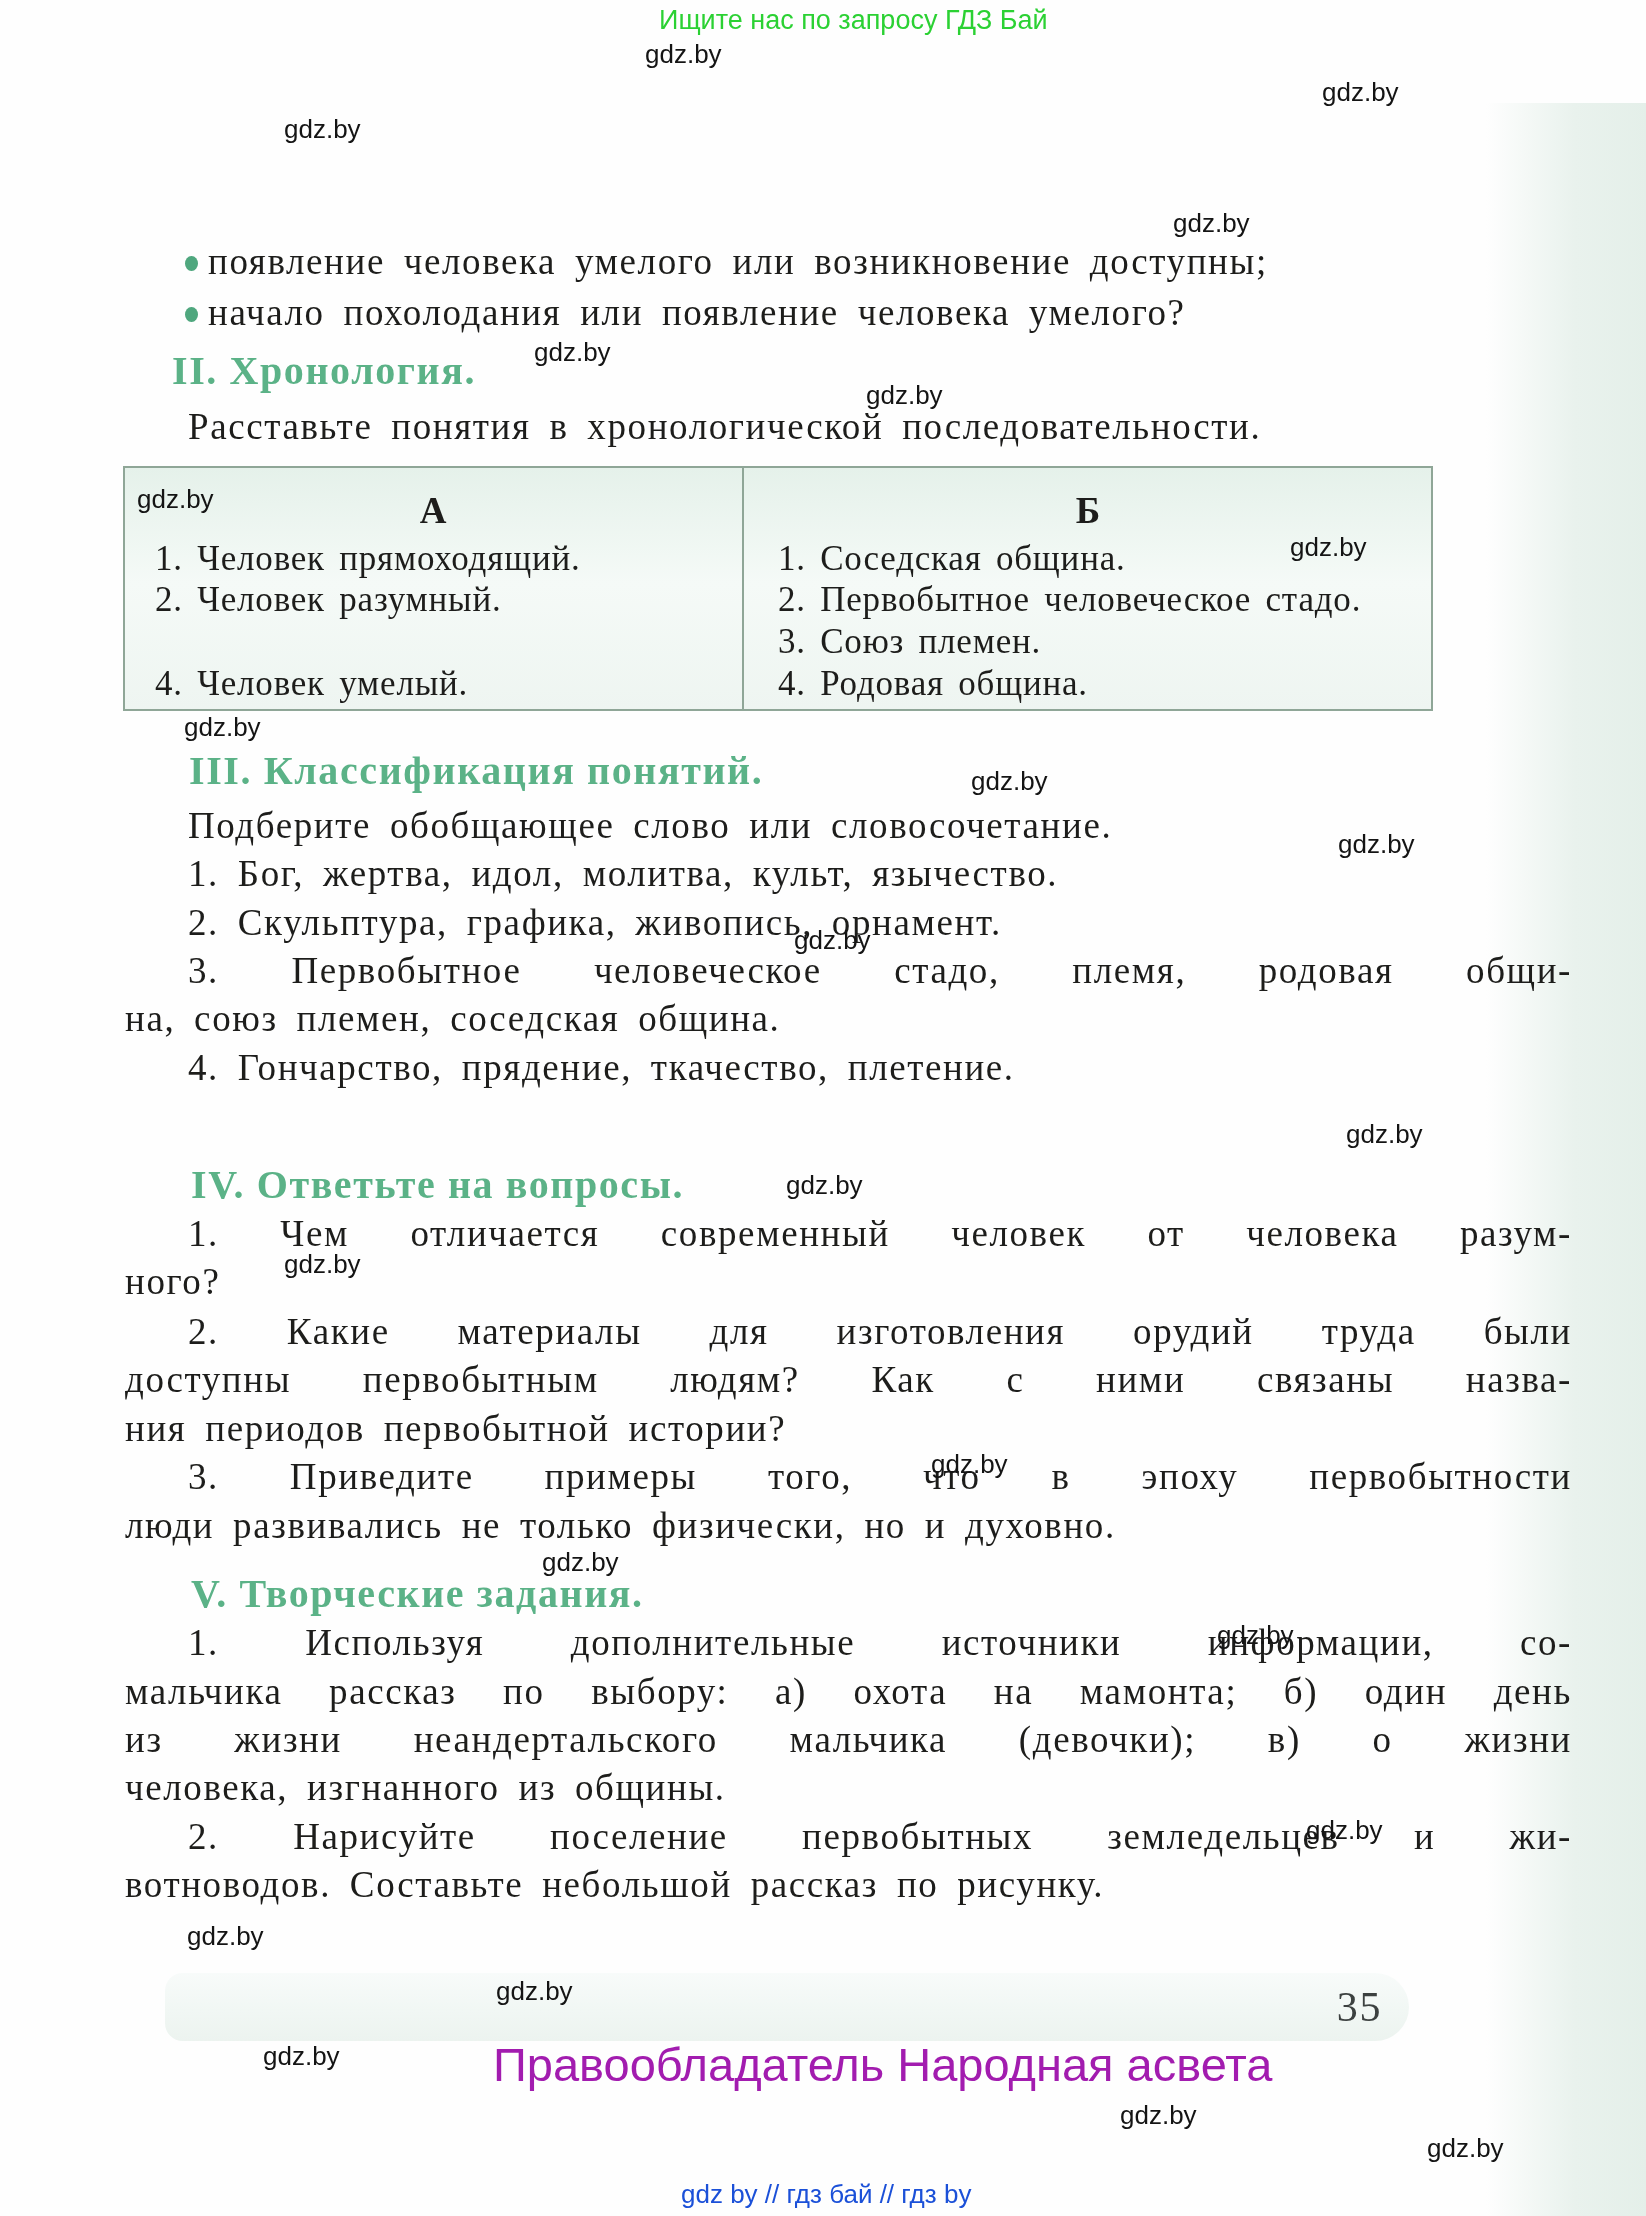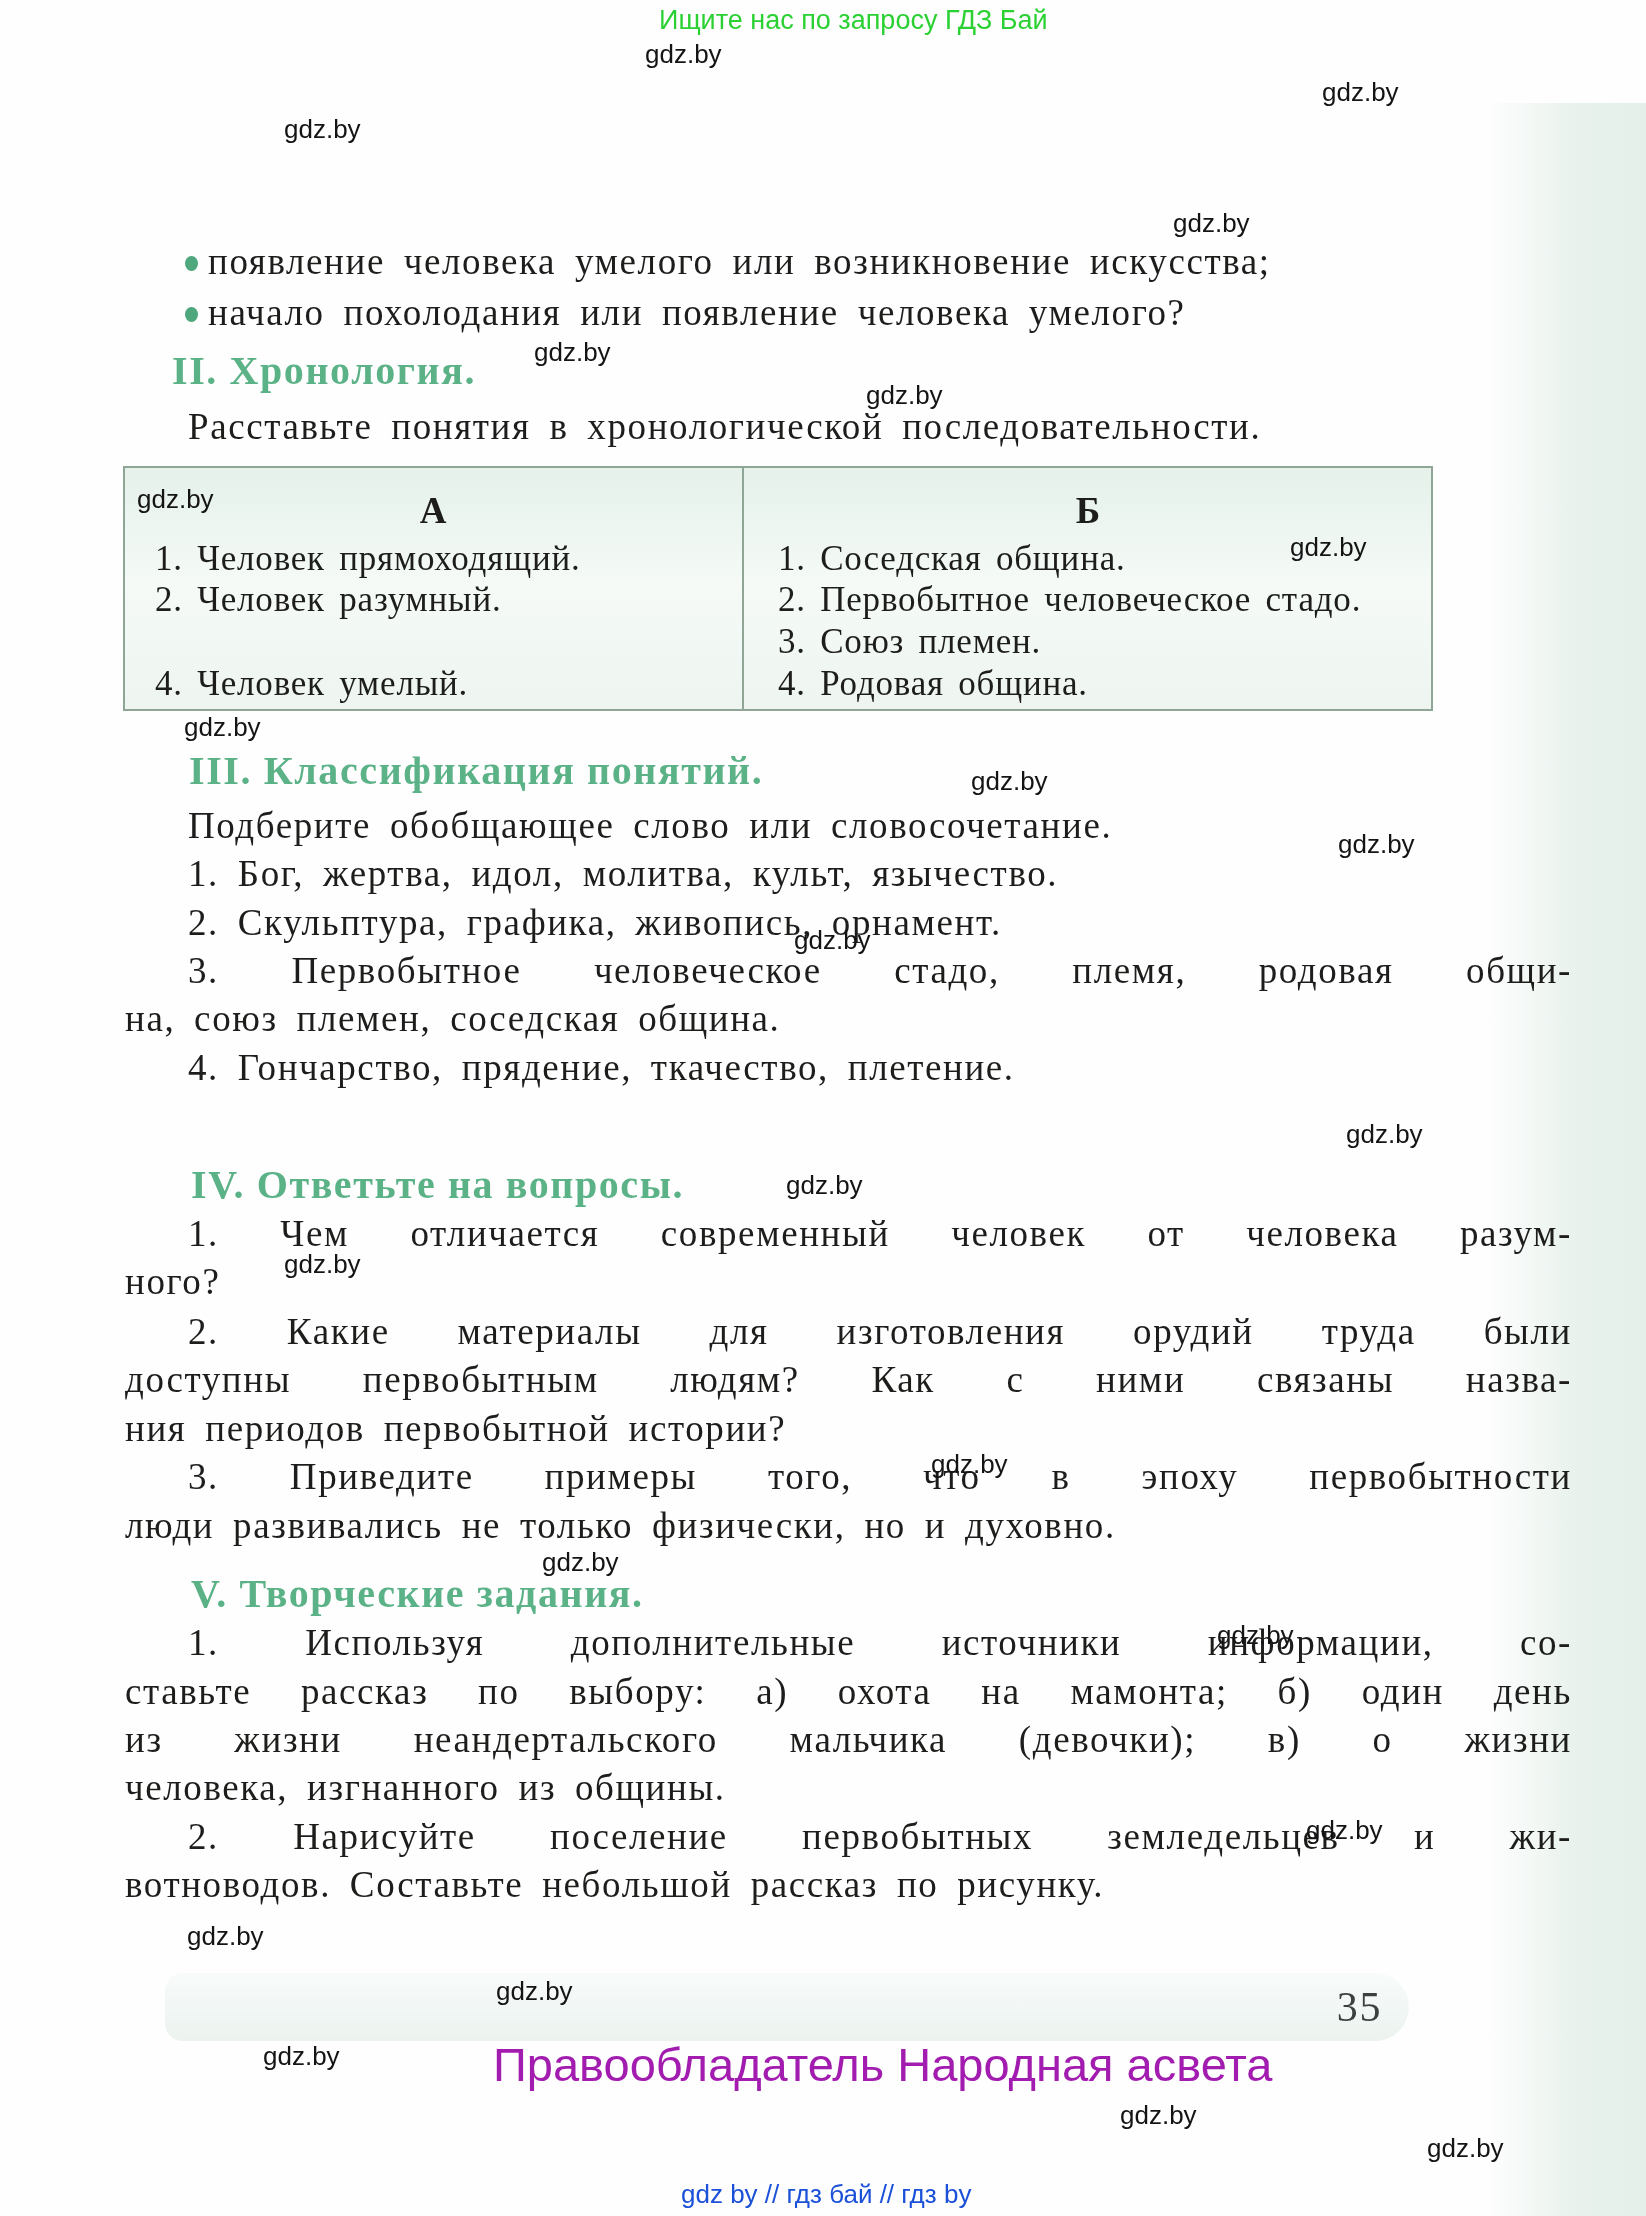--- a/index.html
+++ b/index.html
@@ -130,21 +130,21 @@
   <div class="wm" style="left:542px;top:1547px">gdz.by</div>
   <div class="wm" style="left:1217px;top:1620px">gdz.by</div>
   <div class="wm" style="left:1306px;top:1815px">gdz.by</div>
   <div class="wm" style="left:187px;top:1921px">gdz.by</div>
   <div class="wm" style="left:496px;top:1976px">gdz.by</div>
   <div class="wm" style="left:263px;top:2041px">gdz.by</div>
   <div class="wm" style="left:1120px;top:2100px">gdz.by</div>
   <div class="wm" style="left:1427px;top:2133px">gdz.by</div>
 
   <span class="bullet-dot" style="left:185px;top:256px"></span>
-  <div class="line" style="left:208px;top:242px">появление человека умелого или возникновение искусства;</div>
+  <div class="line" style="left:208px;top:242px">появление человека умелого или возникновение доступны;</div>
   <span class="bullet-dot" style="left:185px;top:307px"></span>
   <div class="line" style="left:208px;top:293px">начало похолодания или появление человека умелого?</div>
 
   <div class="head" style="left:172px;top:350px">II. Хронология.</div>
   <div class="line" style="left:188px;top:407px">Расставьте понятия в хронологической последовательности.</div>
 
   <div class="chron-table">
     <div class="chron-divider"></div>
     <div class="col-header col-a-header">А</div>
     <div class="col-header col-b-header">Б</div>
@@ -171,21 +171,21 @@
   <div class="line just" style="left:188px;top:1214px;width:1384px">1. Чем отличается современный человек от человека разум-</div>
   <div class="line" style="left:125px;top:1262px">ного?</div>
   <div class="line just" style="left:188px;top:1312px;width:1384px">2. Какие материалы для изготовления орудий труда были</div>
   <div class="line just" style="left:125px;top:1360px;width:1447px">доступны первобытным людям? Как с ними связаны назва-</div>
   <div class="line" style="left:125px;top:1409px">ния периодов первобытной истории?</div>
   <div class="line just" style="left:188px;top:1457px;width:1384px">3. Приведите примеры того, что в эпоху первобытности</div>
   <div class="line" style="left:125px;top:1506px">люди развивались не только физически, но и духовно.</div>
 
   <div class="head" style="left:191px;top:1573px">V. Творческие задания.</div>
   <div class="line just" style="left:188px;top:1623px;width:1384px">1. Используя дополнительные источники информации, со-</div>
-  <div class="line just" style="left:125px;top:1672px;width:1447px">ставьте рассказ по выбору: а) охота на мамонта; б) один день</div>
+  <div class="line just" style="left:125px;top:1672px;width:1447px">мальчика рассказ по выбору: а) охота на мамонта; б) один день</div>
   <div class="line just" style="left:125px;top:1720px;width:1447px">из жизни неандертальского мальчика (девочки); в) о жизни</div>
   <div class="line" style="left:125px;top:1768px">человека, изгнанного из общины.</div>
   <div class="line just" style="left:188px;top:1817px;width:1384px">2. Нарисуйте поселение первобытных земледельцев и жи-</div>
   <div class="line" style="left:125px;top:1865px">вотноводов. Составьте небольшой рассказ по рисунку.</div>
 
   <div class="page-bar">
     <span class="page-num">35</span>
   </div>
   <div class="copyright">Правообладатель Народная асвета</div>
   <div class="footer-links">gdz by  //  гдз бай  //  гдз by</div>

